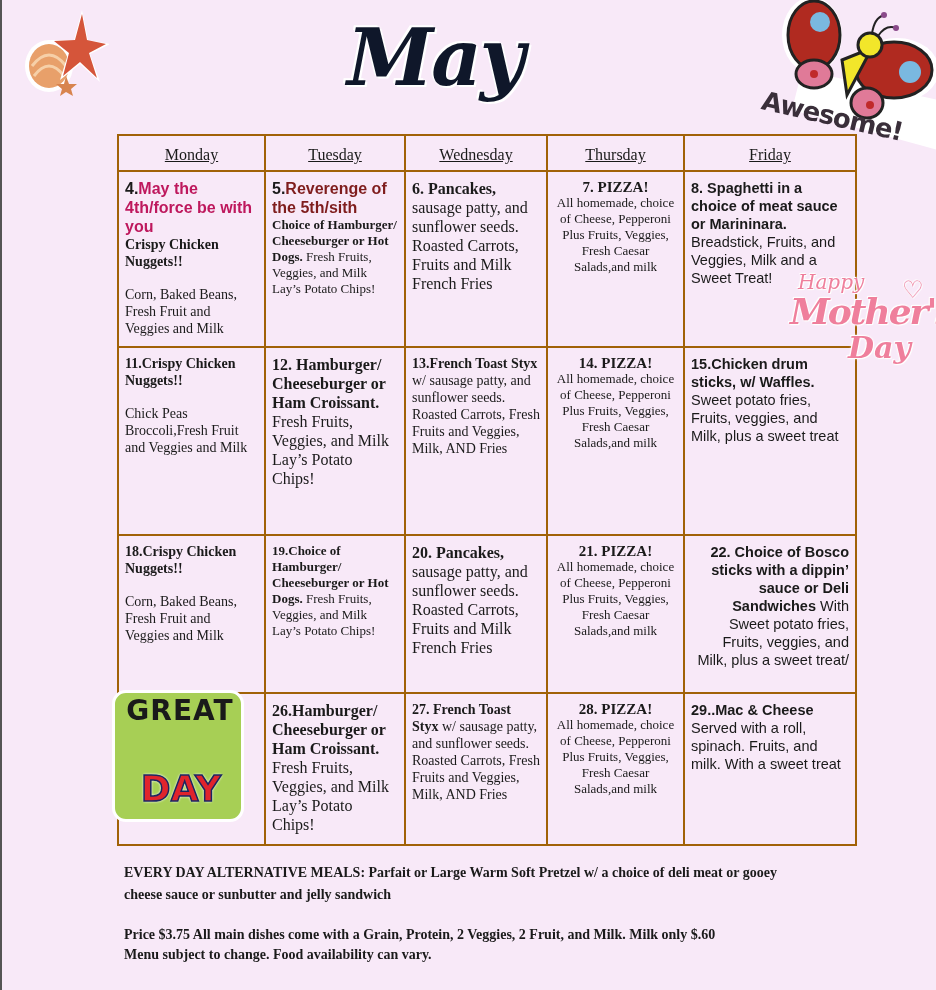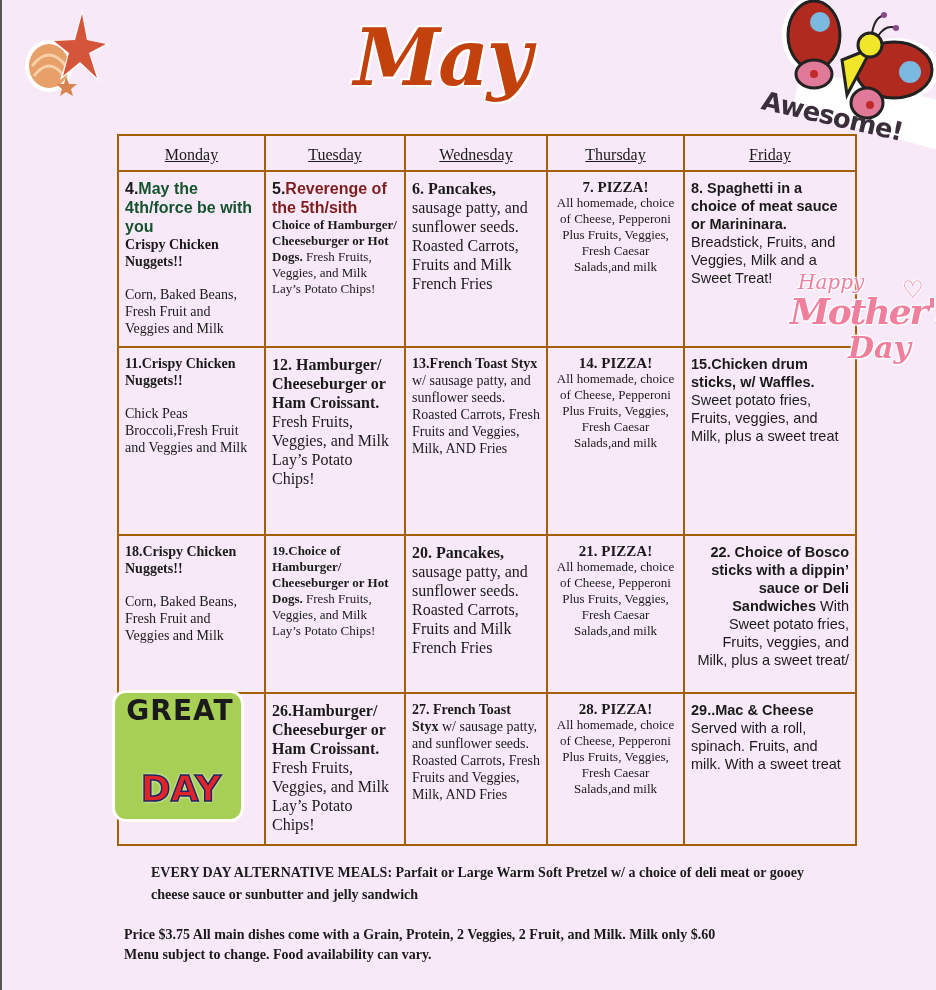--- a/index.html
+++ b/index.html
@@ -8,42 +8,42 @@
     background: #f8e9f8;
     position: relative;
     font-family: "Liberation Serif", serif;
     color: #1a1a1a;
     border-left: 2px solid #555;
   }
   .sticker { position: absolute; }
   .title-may {
     position: absolute; left: 338px; top: 8px; width: 190px; height: 100px;
     font-family: "DejaVu Serif", serif; font-style: italic; font-weight: bold;
-    font-size: 78px; color: #c2410c; text-align: right; line-height: 100px;
+    font-size: 78px; color: #0f172a; text-align: center; line-height: 100px;
     text-shadow: 0 0 3px #fff, 0 0 3px #fff, 2px 2px 0 #fff, -2px -2px 0 #fff;
     letter-spacing: -2px;
   }
   table.cal {
     position: absolute; left: 115px; top: 134px;
     border-collapse: collapse; table-layout: fixed;
     width: 738px;
   }
   table.cal td, table.cal th {
     border: 2px solid #a16207; vertical-align: top;
   }
   table.cal th {
     height: 36px; font-weight: normal; font-size: 16px;
     text-decoration: underline; vertical-align: middle; text-align: center;
     padding-top: 4px;
   }
   .cell { padding: 7px 6px 4px 6px; font-size: 14px; line-height: 17px; }
   .sans { font-family: "Liberation Sans", sans-serif; }
   .big { font-size: 16px; line-height: 19px; }
   .b { font-weight: bold; }
-  .red { color: #14532d; }
+  .red { color: #be185d; }
   .purple { color: #7f1d1d; }
   .center { text-align: center; }
   .gap { margin-top: 16px; }
   .footer {
     position: absolute; left: 122px; font-weight: bold; font-size: 14px; line-height: 22px;
   }
 </style>
 </head>
 <body>
 
@@ -236,15 +236,15 @@
   <div style="position:absolute;left:64px;top:62px;font-size:30px;font-weight:bold;">Day</div>
   <div style="position:absolute;left:118px;top:8px;font-size:24px;">♡</div>
 </div>
 
 <div class="sticker" style="left:98px;top:688px;width:170px;height:138px;text-decoration:underline;">
   <div style="position:absolute;left:12px;top:2px;width:132px;height:132px;background:#a7cf55;border-radius:14px;border:3px solid #fff;"></div>
   <div style="position:absolute;left:20px;top:6px;width:120px;text-align:center;font-family:'DejaVu Sans',sans-serif;font-weight:bold;font-size:28px;color:#1a1a1a;letter-spacing:1px;">GREAT</div>
   <div style="position:absolute;left:16px;top:80px;width:130px;text-align:center;font-family:'DejaVu Sans',sans-serif;font-weight:bold;font-size:36px;color:#e0242c;-webkit-text-stroke:1.5px #1b2560;text-shadow:0 0 3px #fff,0 0 3px #fff;">DAY</div>
 </div>
 
-<div class="footer" style="top:862px;width:690px;margin-left:27px;">EVERY DAY ALTERNATIVE MEALS: Parfait or Large Warm Soft  Pretzel w/ a choice of deli meat or gooey cheese sauce or sunbutter and jelly sandwich</div>
+<div class="footer" style="top:862px;width:690px;">EVERY DAY ALTERNATIVE MEALS: Parfait or Large Warm Soft  Pretzel w/ a choice of deli meat or gooey cheese sauce or sunbutter and jelly sandwich</div>
 <div class="footer" style="top:924px;width:700px;">Price $3.75 All main dishes come with a Grain, Protein, 2 Veggies, 2 Fruit, and Milk. Milk only $.60</div>
 <div class="footer" style="top:944px;width:700px;">Menu subject to change. Food availability can vary.</div>
 
 </body></html>

